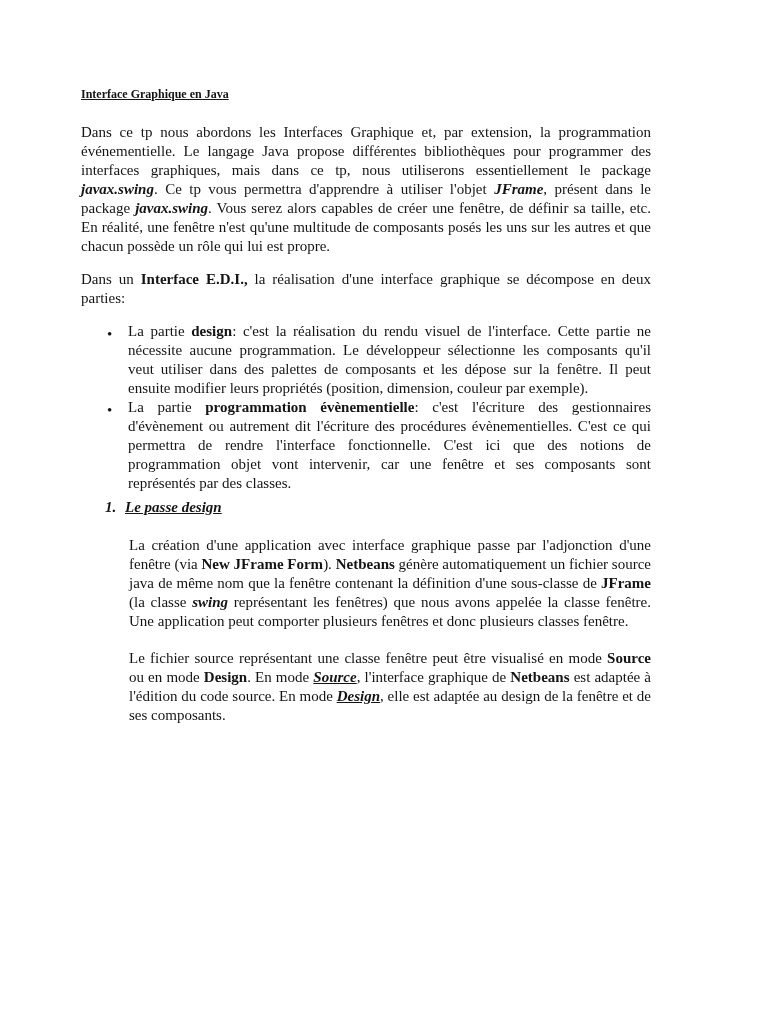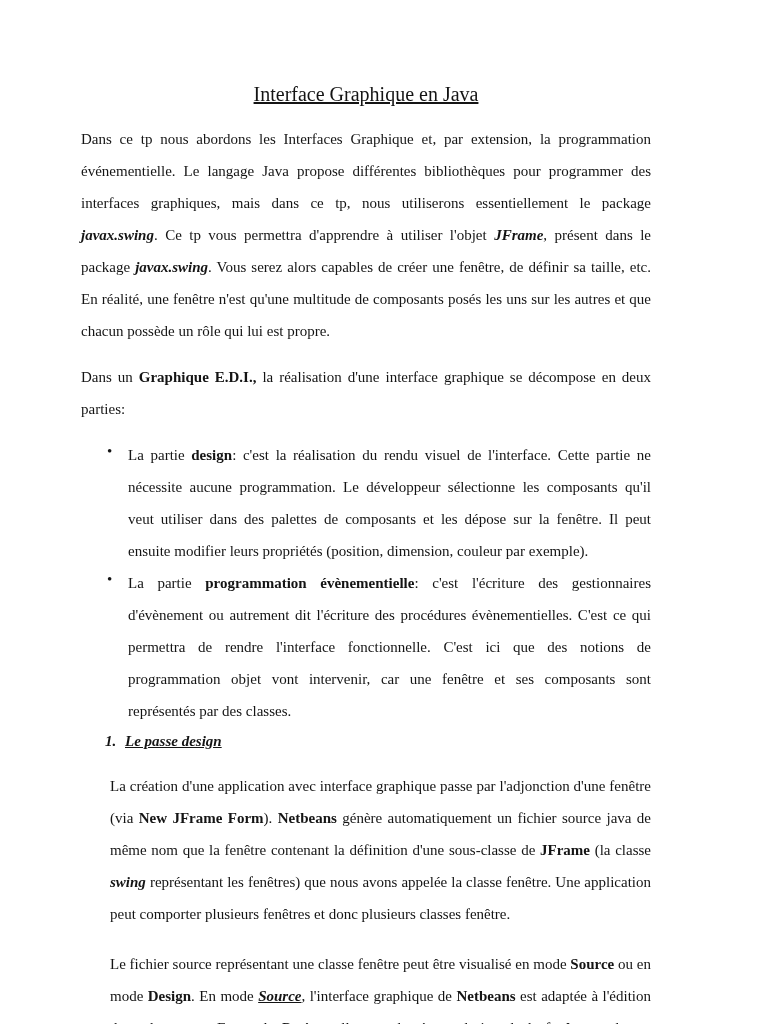--- a/index.html
+++ b/index.html
@@ -8,30 +8,30 @@
     position: relative;
     width: 768px;
     height: 1024px;
     background: #ffffff;
     overflow: hidden;
     font-family: "Liberation Serif", serif;
     color: #141414;
     padding: 83px 117px 0 81px;
   }
   .doc-title {
-    text-align: center;
-    font-size: 20px;
+    text-align: left;
+    font-size: 12px;
     line-height: 22px;
-    font-weight: normal;
+    font-weight: bold;
     margin-bottom: 18px;
   }
   .title-text { text-decoration: underline; }
   .para {
     font-size: 15px;
-    line-height: 32px;
+    line-height: 19px;
     text-align: justify;
     margin-bottom: 14px;
   }
   .b { font-weight: bold; }
   .i { font-style: italic; }
   .u { text-decoration: underline; }
   .bullet-list { margin-bottom: 2px; }
   .bullet-item { display: flex; }
   .bullet-marker {
     flex: none;
@@ -52,33 +52,33 @@
     flex: none;
     width: 20px;
     font-weight: bold;
     font-style: italic;
   }
   .heading-label {
     font-weight: bold;
     font-style: italic;
     text-decoration: underline;
   }
-  .para.indented { margin-left: 29px; }
+  .para.indented { margin-left: 48px; }
   .para.gap-after { margin-bottom: 18px; }
 </style>
 </head>
 <body>
 
 <div class="page">
 
   <h1 class="doc-title"><span class="title-text">Interface Graphique en Java</span></h1>
 
   <p class="para"><span>Dans ce tp nous abordons les Interfaces Graphique et, par extension, la programmation événementielle. Le langage Java propose différentes bibliothèques pour programmer des interfaces graphiques, mais dans ce tp, nous utiliserons essentiellement le package </span><span class="b i">javax.swing</span><span>. Ce tp vous permettra d'apprendre à utiliser l'objet </span><span class="b i">JFrame</span><span>, présent dans le package </span><span class="b i">javax.swing</span><span>. Vous serez alors capables de créer une fenêtre, de définir sa taille, etc. En réalité, une fenêtre n'est qu'une multitude de composants posés les uns sur les autres et que chacun possède un rôle qui lui est propre.</span></p>
 
-  <p class="para"><span>Dans un </span><span class="b">Graphique E.D.I.,</span><span> la réalisation d'une interface graphique se décompose en deux parties:</span></p>
+  <p class="para"><span>Dans un </span><span class="b">Interface E.D.I.,</span><span> la réalisation d'une interface graphique se décompose en deux parties:</span></p>
 
   <div class="bullet-list">
 
     <div class="bullet-item">
       <span class="bullet-marker">•</span>
       <p class="para bullet-text"><span>La partie </span><span class="b">design</span><span>: c'est la réalisation du rendu visuel de l'interface. Cette partie ne nécessite aucune programmation. Le développeur sélectionne les composants qu'il veut utiliser dans des palettes de composants et les dépose sur la fenêtre. Il peut ensuite modifier leurs propriétés (position, dimension, couleur par exemple).</span></p>
     </div>
 
     <div class="bullet-item">
       <span class="bullet-marker">•</span>

